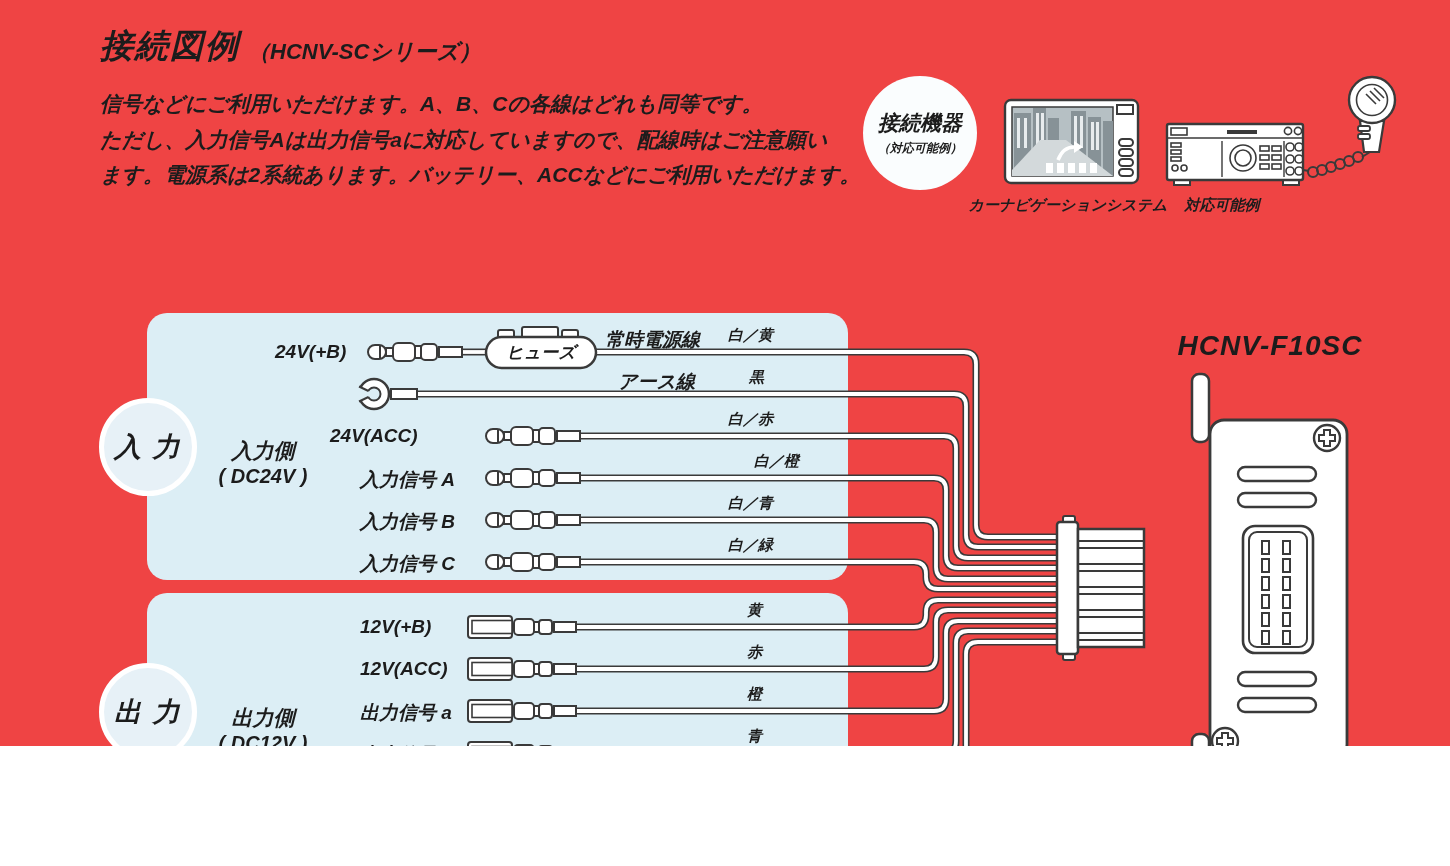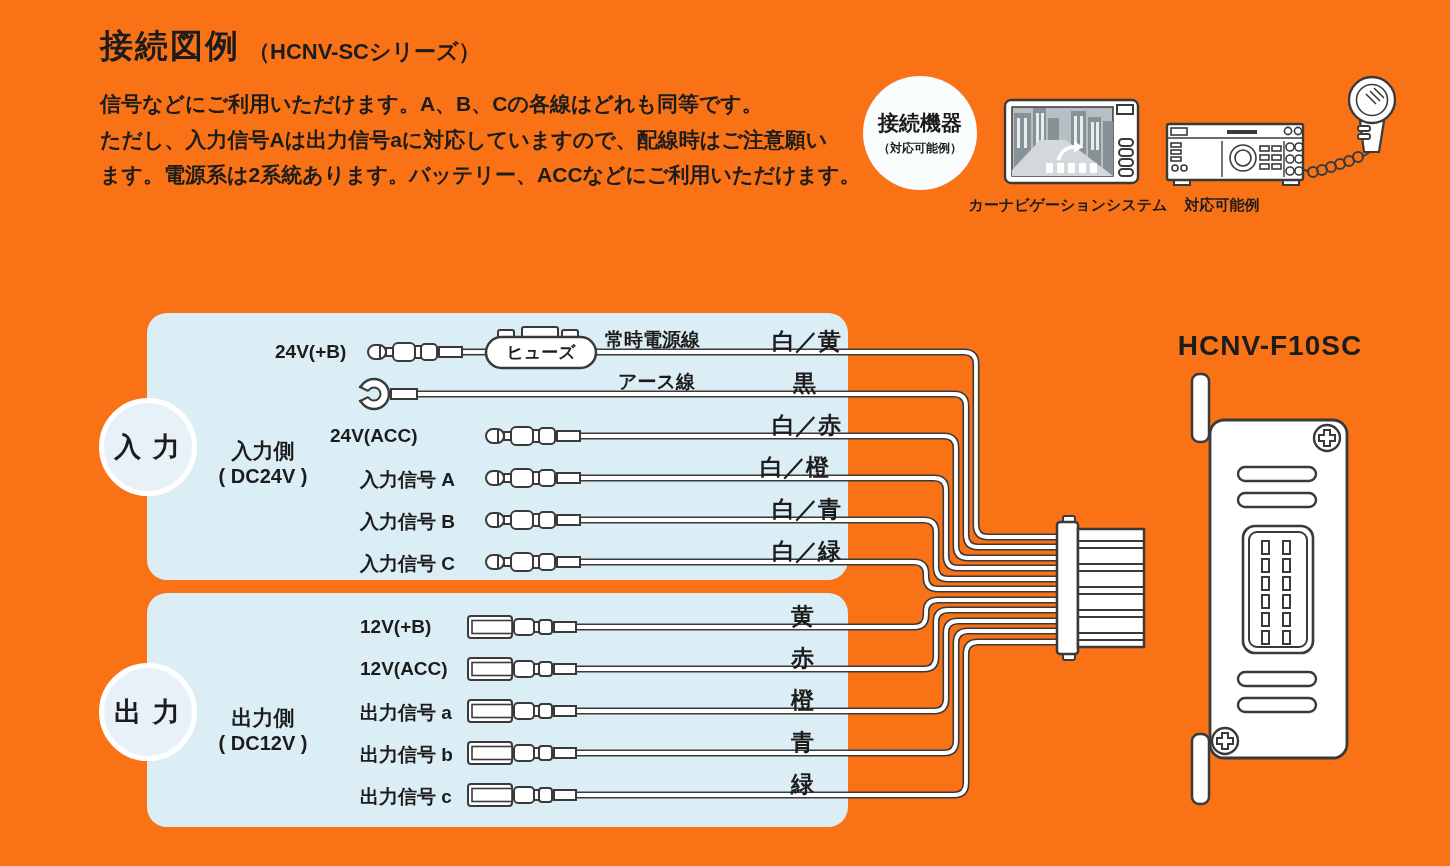--- a/index.html
+++ b/index.html
@@ -1,20 +1,21 @@
 <!DOCTYPE html>
 <html><head>
 <meta charset="utf-8">
 <style>
   html,body{margin:0;padding:0;}
   .stage{
-    position:relative;width:1450px;height:866px;overflow:hidden;
-    background:#f97316;
+    position:relative;width:1450px;height:746px;overflow:hidden;
+    background:#ef4444;
     font-family:"Liberation Sans","DejaVu Sans",sans-serif;
     color:#1c1c1c;
+    font-style:italic;
   }
   .abs{position:absolute;white-space:nowrap;}
   .panel{position:absolute;background:#dceef5;border-radius:20px;}
   .title-row{left:100px;top:24px;display:flex;align-items:flex-end;}
   .title{font-size:33px;font-weight:800;letter-spacing:2px;}
   .title-sub{font-size:22px;font-weight:700;margin-left:8px;padding-bottom:2px;}
   .desc{left:100px;top:86px;width:760px;}
   .desc div{font-size:21px;font-weight:600;line-height:35.5px;}
   .note{left:100px;top:230px;font-size:16px;font-weight:500;}
   .badge-circle{
@@ -29,21 +30,21 @@
     position:absolute;width:98px;height:98px;border-radius:50%;
     background:#e7f1f7;border:5px solid #ffffff;box-sizing:border-box;
     display:flex;align-items:center;justify-content:center;
     font-size:27px;font-weight:800;letter-spacing:2px;
   }
   .side-label{position:absolute;width:140px;text-align:center;}
   .side-label .s1{font-size:21px;font-weight:600;margin-top:20px;}
   .side-label .s2{font-size:20px;font-weight:700;}
   .row-label{position:absolute;font-size:19px;font-weight:700;}
   .line-name{position:absolute;font-size:19px;font-weight:600;}
-  .color-label{position:absolute;font-size:23px;font-weight:600;margin-left:44px;}
+  .color-label{position:absolute;font-size:15px;font-weight:600;}
   .fuse-label{position:absolute;left:489px;top:341px;width:104px;text-align:center;font-size:17px;font-weight:600;}
   svg.overlay{position:absolute;left:0;top:0;}
   .wd{fill:none;stroke:#3a3a3a;stroke-width:7;}
   .ww{fill:none;stroke:#ffffff;stroke-width:3.8;}
 </style>
 </head>
 <body>
 
 <div class="stage">
 
@@ -392,21 +393,21 @@
   <div class="row-label" style="left:360px;top:467px;">入力信号 A</div>
   <div class="row-label" style="left:360px;top:509px;">入力信号 B</div>
   <div class="row-label" style="left:360px;top:551px;">入力信号 C</div>
 
   <div class="line-name" style="left:605px;top:327px;">常時電源線</div>
   <div class="line-name" style="left:618px;top:369px;">アース線</div>
 
   <div class="color-label" style="left:728px;top:326px;">白／黄</div>
   <div class="color-label" style="left:749px;top:368px;">黒</div>
   <div class="color-label" style="left:728px;top:410px;">白／赤</div>
-  <div class="color-label" style="left:716px;top:452px;">白／橙</div>
+  <div class="color-label" style="left:754px;top:452px;">白／橙</div>
   <div class="color-label" style="left:728px;top:494px;">白／青</div>
   <div class="color-label" style="left:728px;top:536px;">白／緑</div>
 
   <div class="io-badge" style="left:99px;top:663px;">出 力</div>
   <div class="side-label" style="left:193px;top:684px;">
     <div class="s1">出力側</div>
     <div class="s2">( DC12V )</div>
   </div>
 
   <div class="row-label" style="left:360px;top:616px;">12V(+B)</div>

